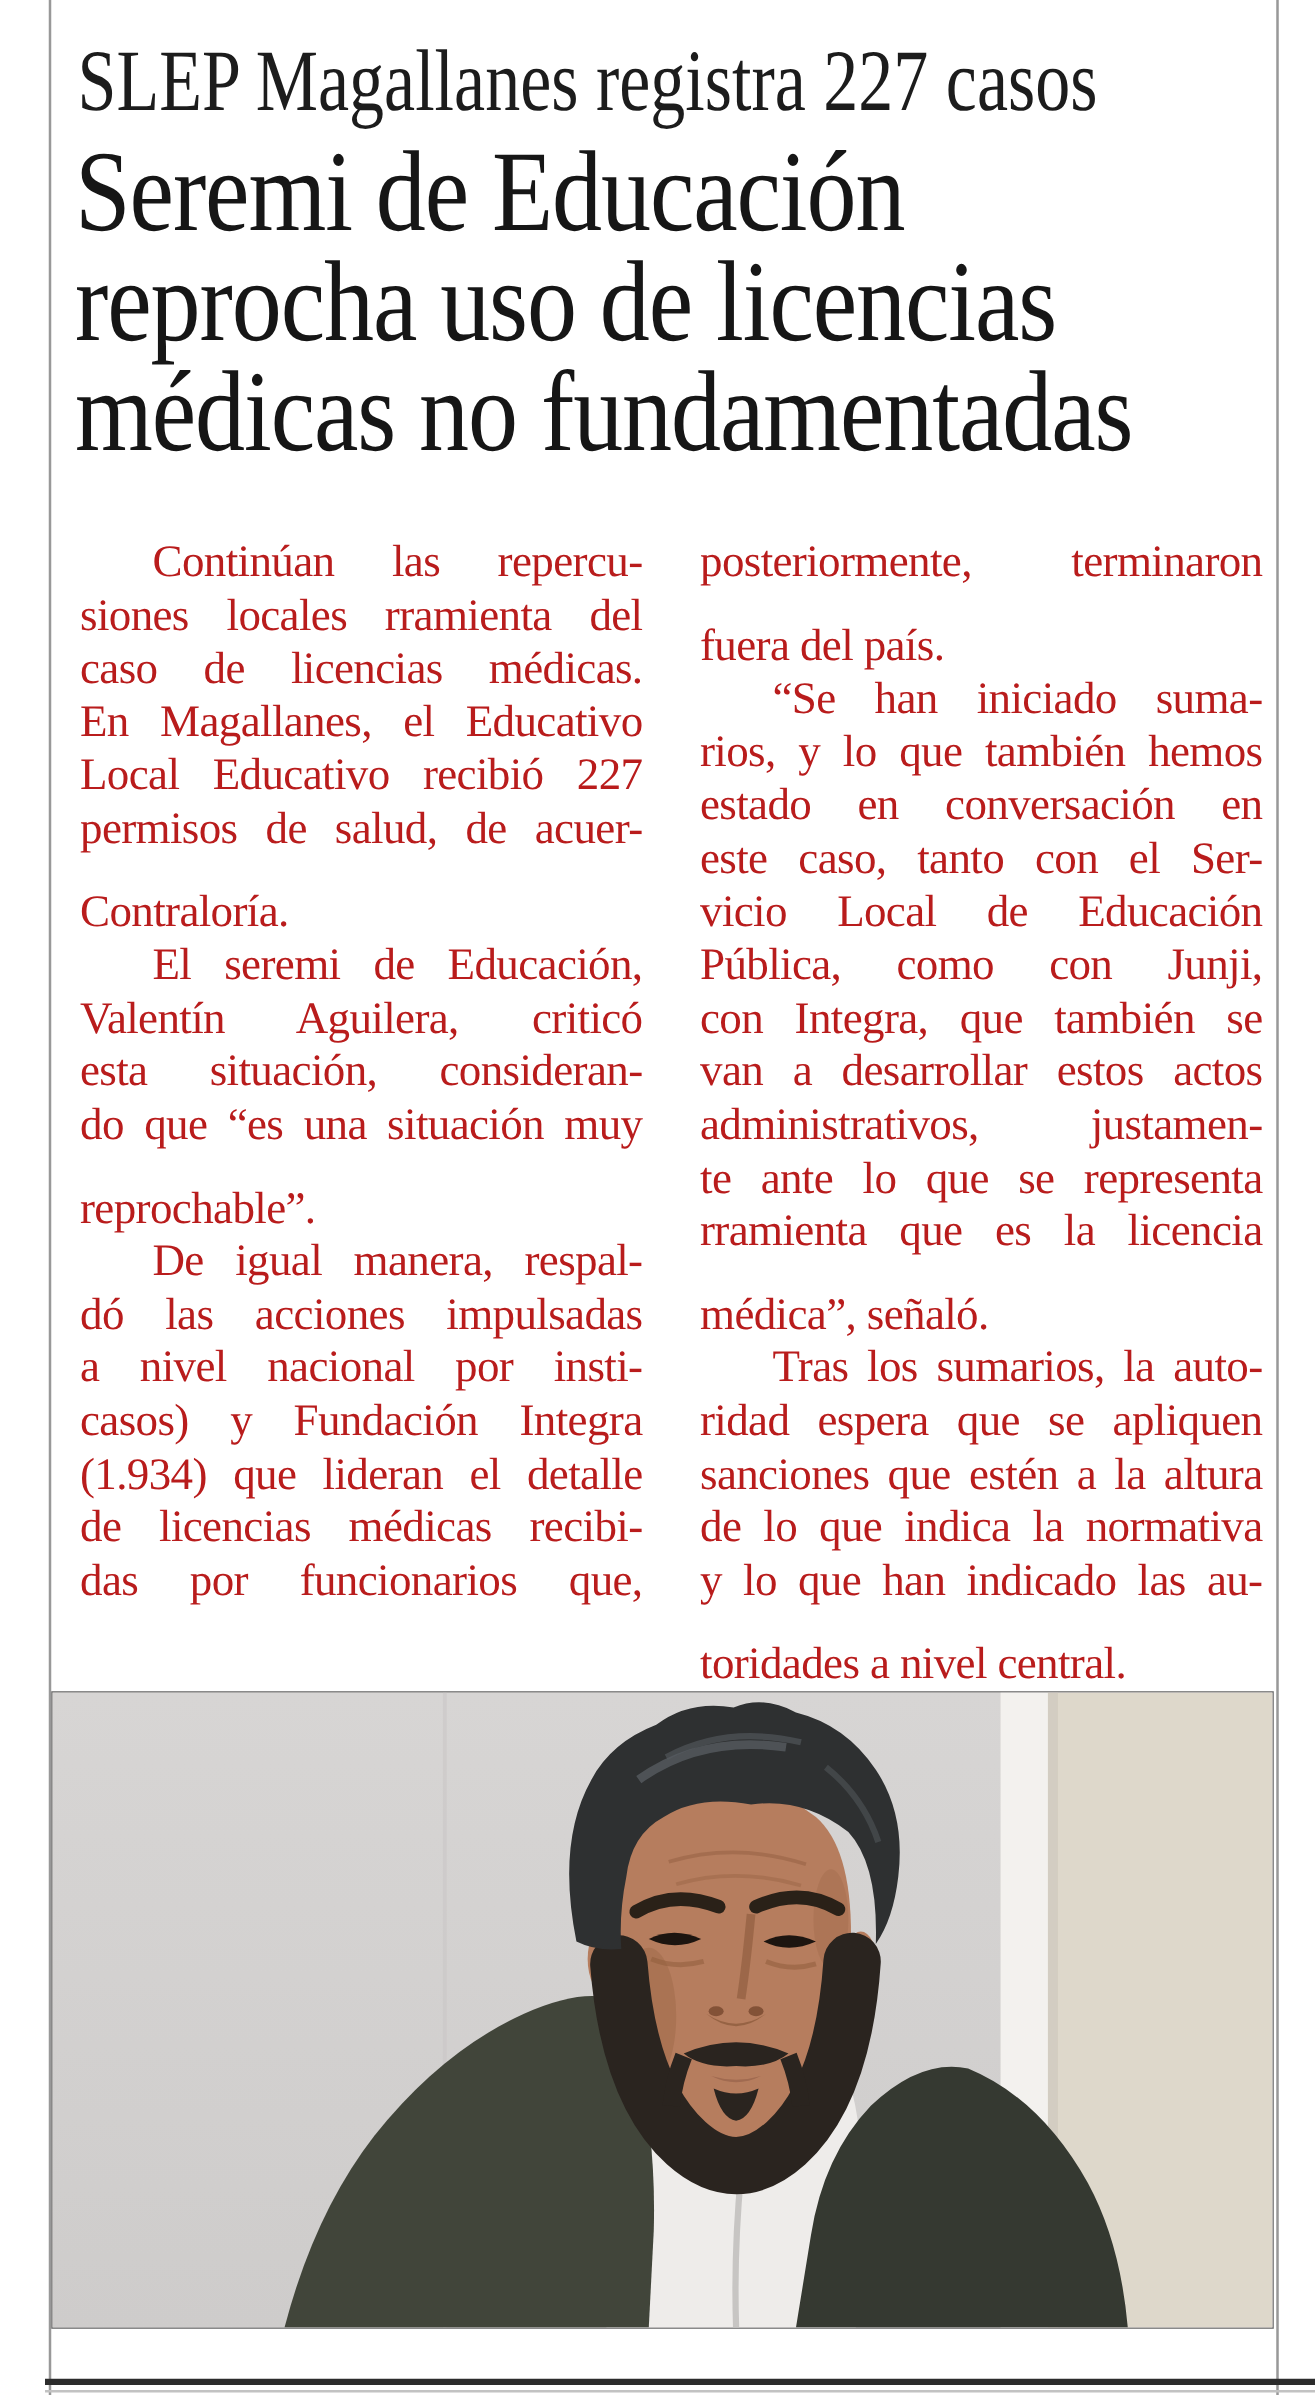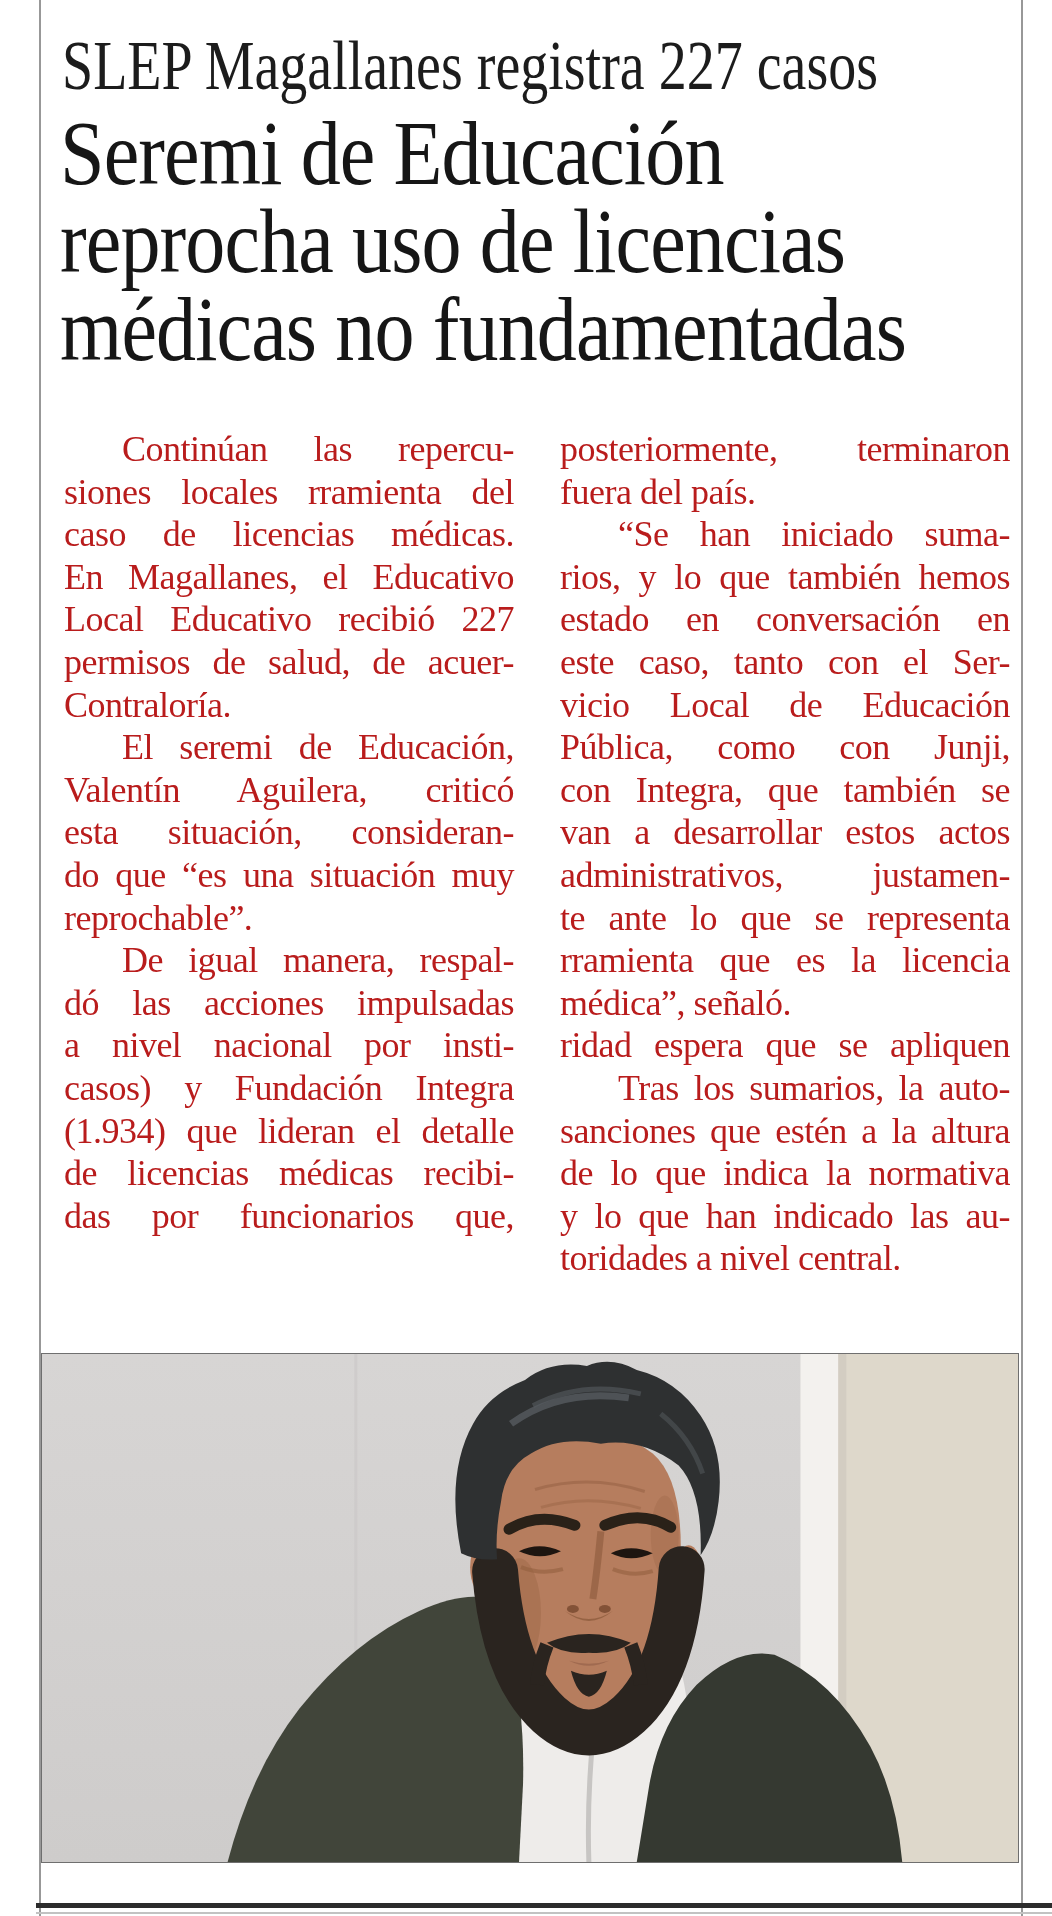--- a/index.html
+++ b/index.html
@@ -29,21 +29,21 @@
     position:absolute;top:428px;width:450px;
     font-size:36px;line-height:42.6px;letter-spacing:-0.5px;
     color:#b91c1c;
   }
   .col.c1{left:64px;}
   .col.c2{left:560px;font-family:Liberation Serif, serif;}
   .body-line{
     text-align:justify;text-align-last:justify;
     white-space:nowrap;overflow:visible;
   }
-  .body-line.end{text-align-last:left;white-space:normal;}
+  .body-line.end{text-align-last:left;white-space:normal;margin-top:24px;}
   .body-line.ind{text-indent:58px;}
 
   .photo{
     position:absolute;left:41px;top:1353px;width:978px;height:510px;margin:0;
     border:1px solid var(--photoBorder,#6f6f6f);box-sizing:border-box;
     background:#d4d2d1;
   }
   .photo svg{display:block;width:100%;height:100%;}
 
   .bottom-rule{position:absolute;left:36px;top:1903px;width:1016px;height:5px;background:var(--bottomRule,#2d2d2d);}
@@ -92,22 +92,22 @@
     <div class="body-line">estado en conversación en</div>
     <div class="body-line">este caso, tanto con el Ser-</div>
     <div class="body-line">vicio Local de Educación</div>
     <div class="body-line">Pública, como con Junji,</div>
     <div class="body-line">con Integra, que también se</div>
     <div class="body-line">van a desarrollar estos actos</div>
     <div class="body-line">administrativos, justamen-</div>
     <div class="body-line">te ante lo que se representa</div>
     <div class="body-line">rramienta que es la licencia</div>
     <div class="body-line end">médica”, señaló.</div>
+    <div class="body-line ind">Tras los sumarios, la auto-</div>
     <div class="body-line">ridad espera que se apliquen</div>
-    <div class="body-line ind">Tras los sumarios, la auto-</div>
     <div class="body-line">sanciones que estén a la altura</div>
     <div class="body-line">de lo que indica la normativa</div>
     <div class="body-line">y lo que han indicado las au-</div>
     <div class="body-line end">toridades a nivel central.</div>
   </div>
 
 <figure class="photo" aria-label="Hombre de barba con camisa blanca y chaqueta oscura frente a una pared gris">
   <svg viewBox="0 0 978 510" preserveAspectRatio="none">
     <defs>
       <linearGradient id="wallg" x1="0" y1="0" x2="0" y2="1">

